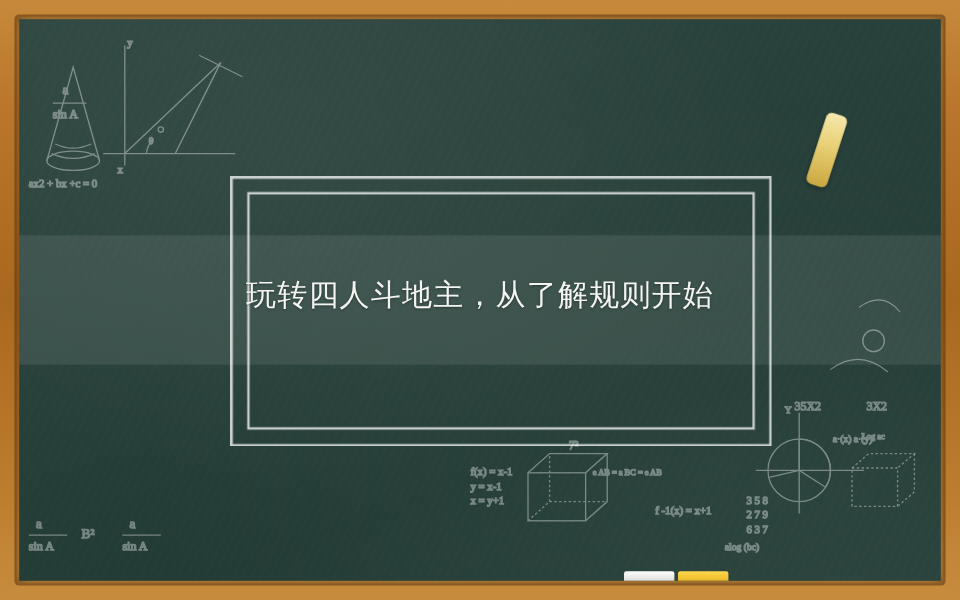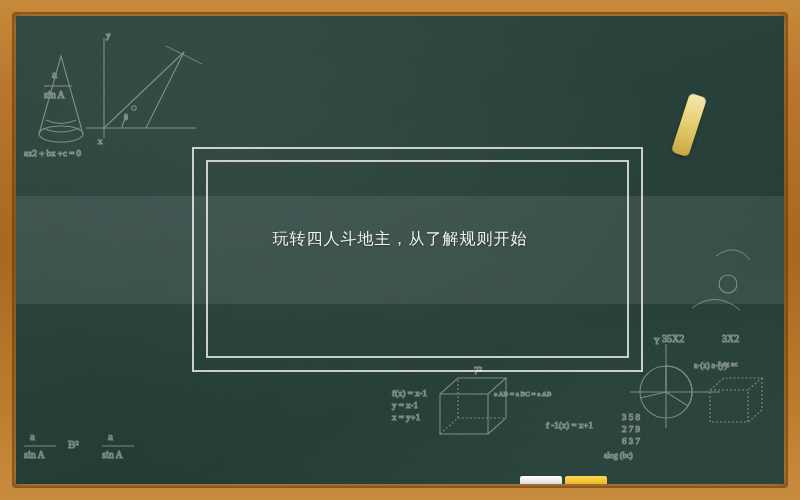--- a/index.html
+++ b/index.html
@@ -82,21 +82,21 @@
   }
 
   
   .title {
     position: absolute;
     left: 0;
     top: 229px;
     width: 800px;
     text-align: center;
     color: #f4f4f2;
-    font-size: 16px;
+    font-size: 25px;
     letter-spacing: 1px;
     font-family: "Liberation Sans", sans-serif;
     text-shadow: 0 1px 2px rgba(0,0,0,0.35);
     white-space: nowrap;
   }
 
   
   .chalk {
     position: absolute;
     height: 11px;

